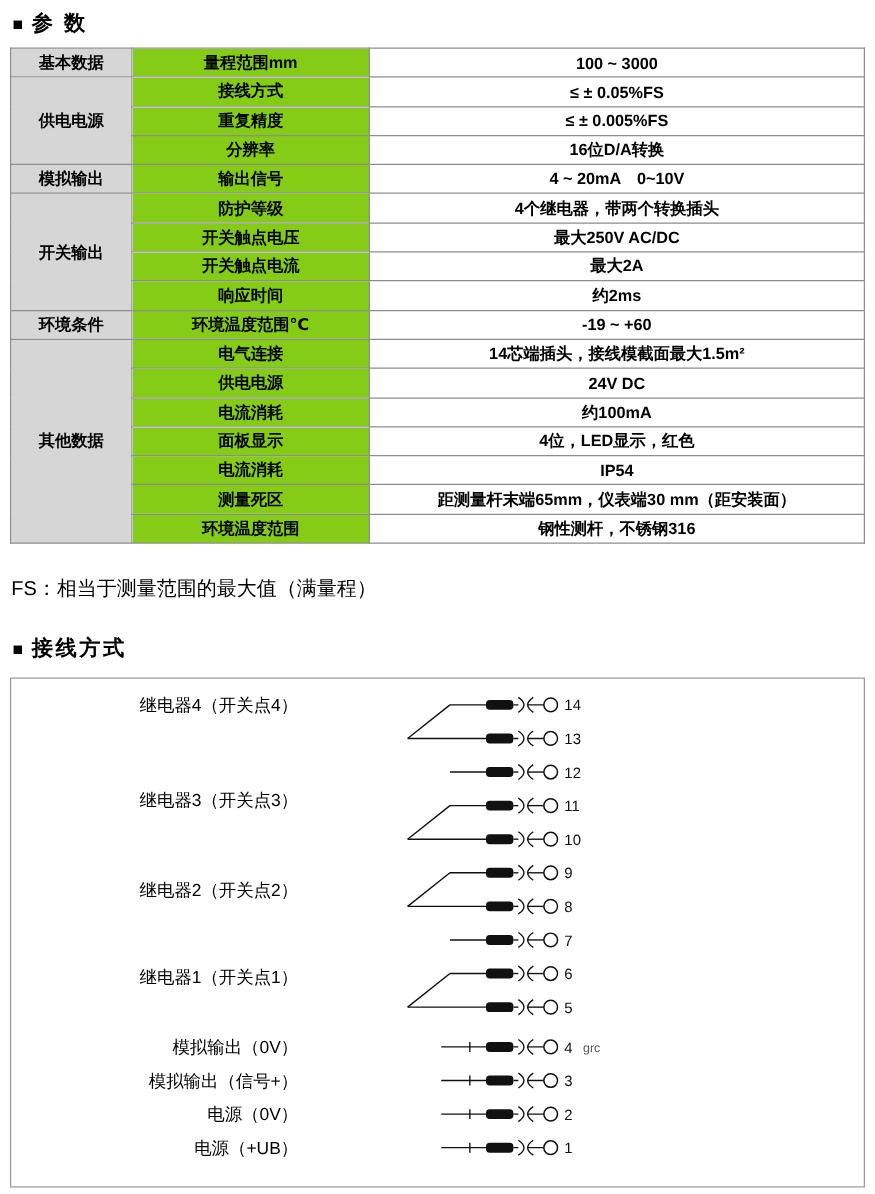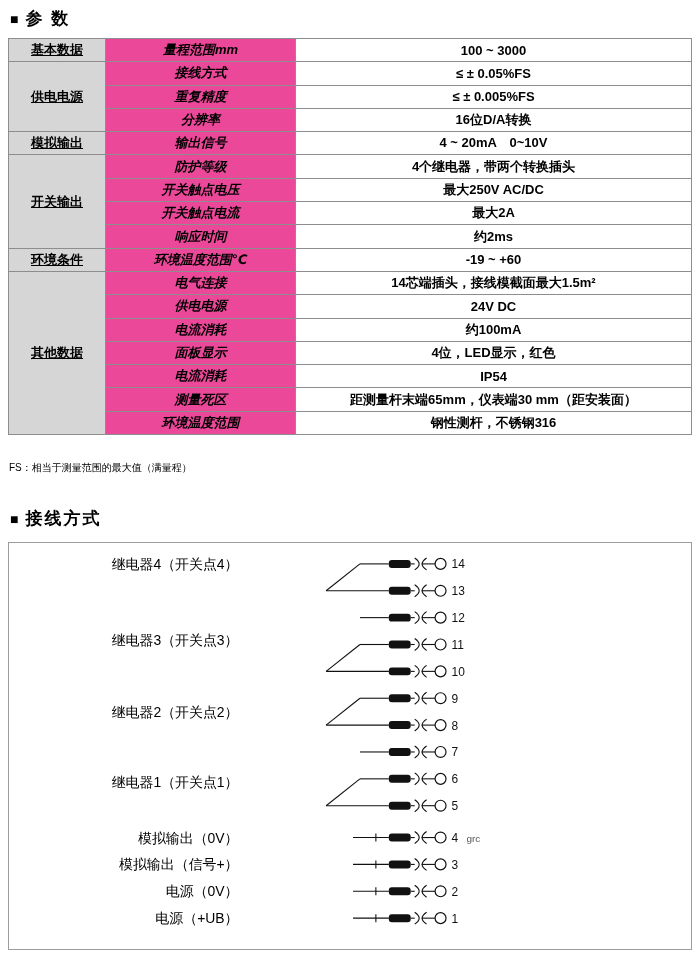--- a/index.html
+++ b/index.html
@@ -26,25 +26,25 @@
   }
   .spec-table td {
     border:1px solid #8d8d8d;
     height:23.3px;
     font-size:13px;
     text-align:center;
     vertical-align:middle;
     padding:1px 4px;
     overflow:hidden;
   }
-  td.group { background:#d6d6d6; font-weight:bold;text-decoration:underline; }
-  td.param { background:#ec4899; font-weight:bold;font-style:italic; }
+  td.group { background:#d6d6d6; font-weight:bold; }
+  td.param { background:#84cc16; font-weight:bold; }
   td.value { background:#ffffff; font-weight:bold; }
 
-  .fs-note { position:absolute; left:9px; top:461px; font-size:10px; }
+  .fs-note { position:absolute; left:9px; top:461px; font-size:16px; }
 
   .diagram-box {
     position:absolute; left:8px; top:542px;
     width:684px; height:408px;
     border:1px solid #9c9c9c; background:#fff;
   }
   .diagram-box svg { display:block; width:100%; height:100%; }
   svg text { font-family:"Liberation Sans","DejaVu Sans",sans-serif; }
 </style>
 </head>

